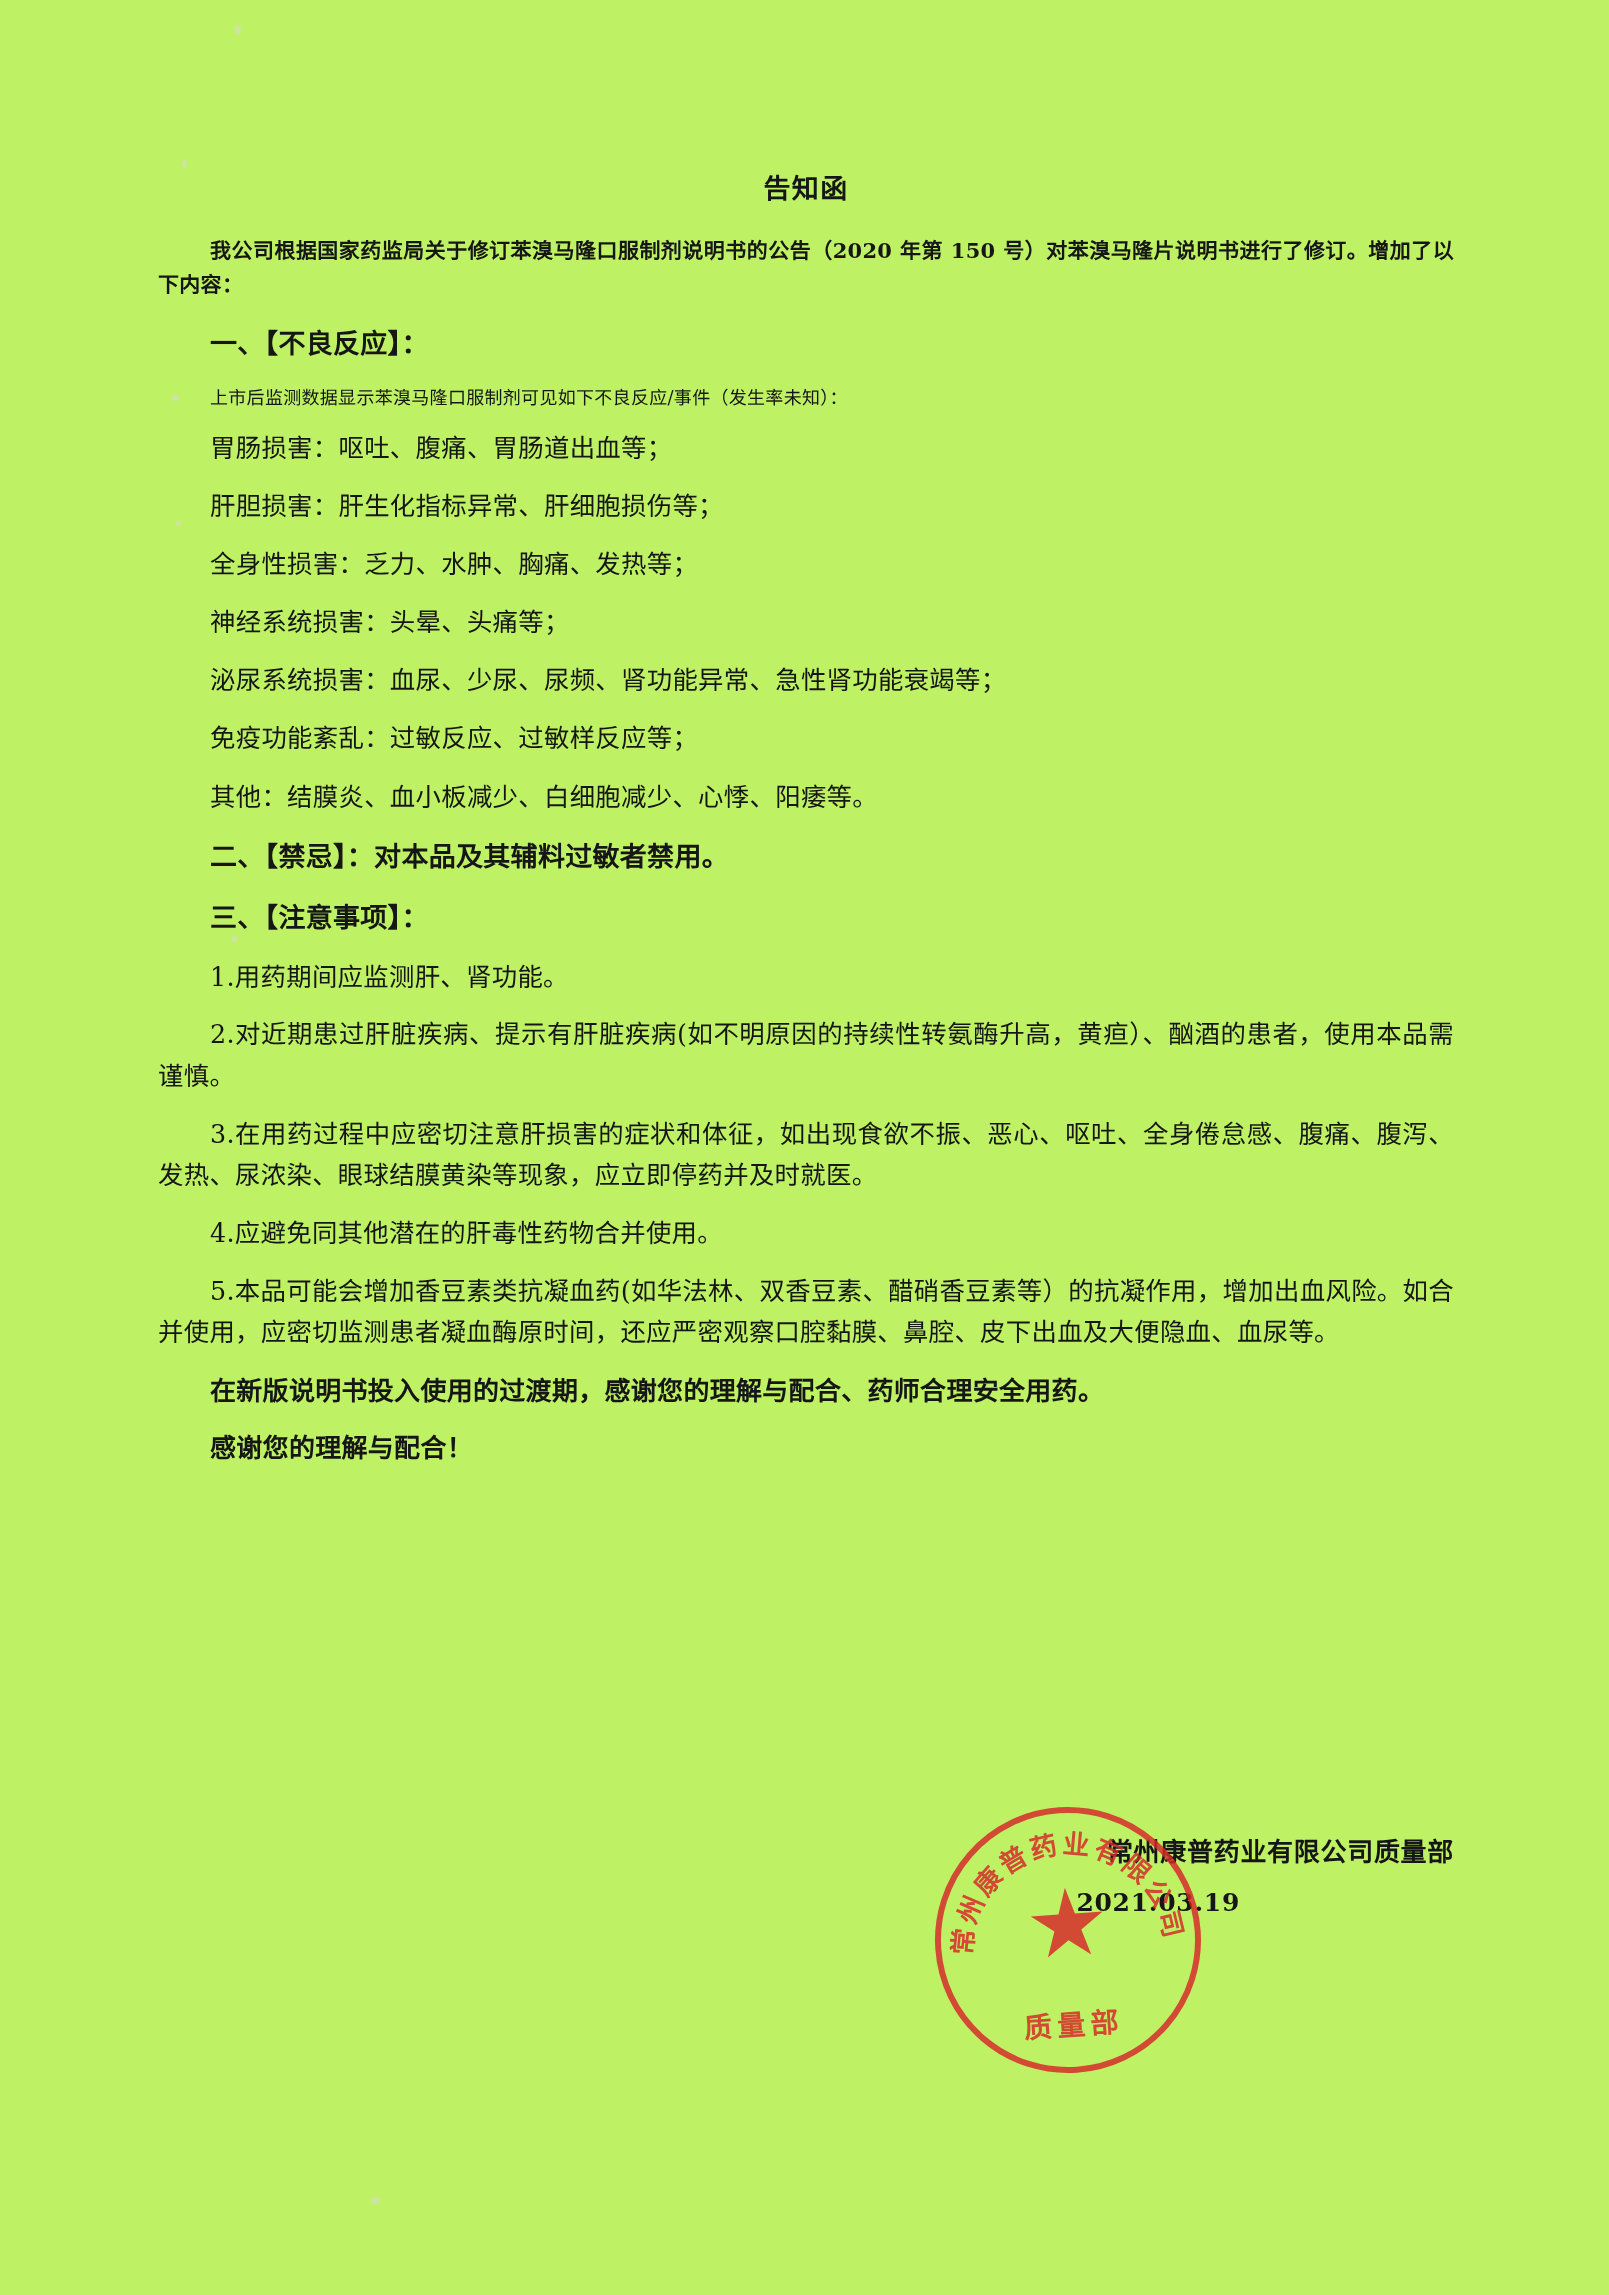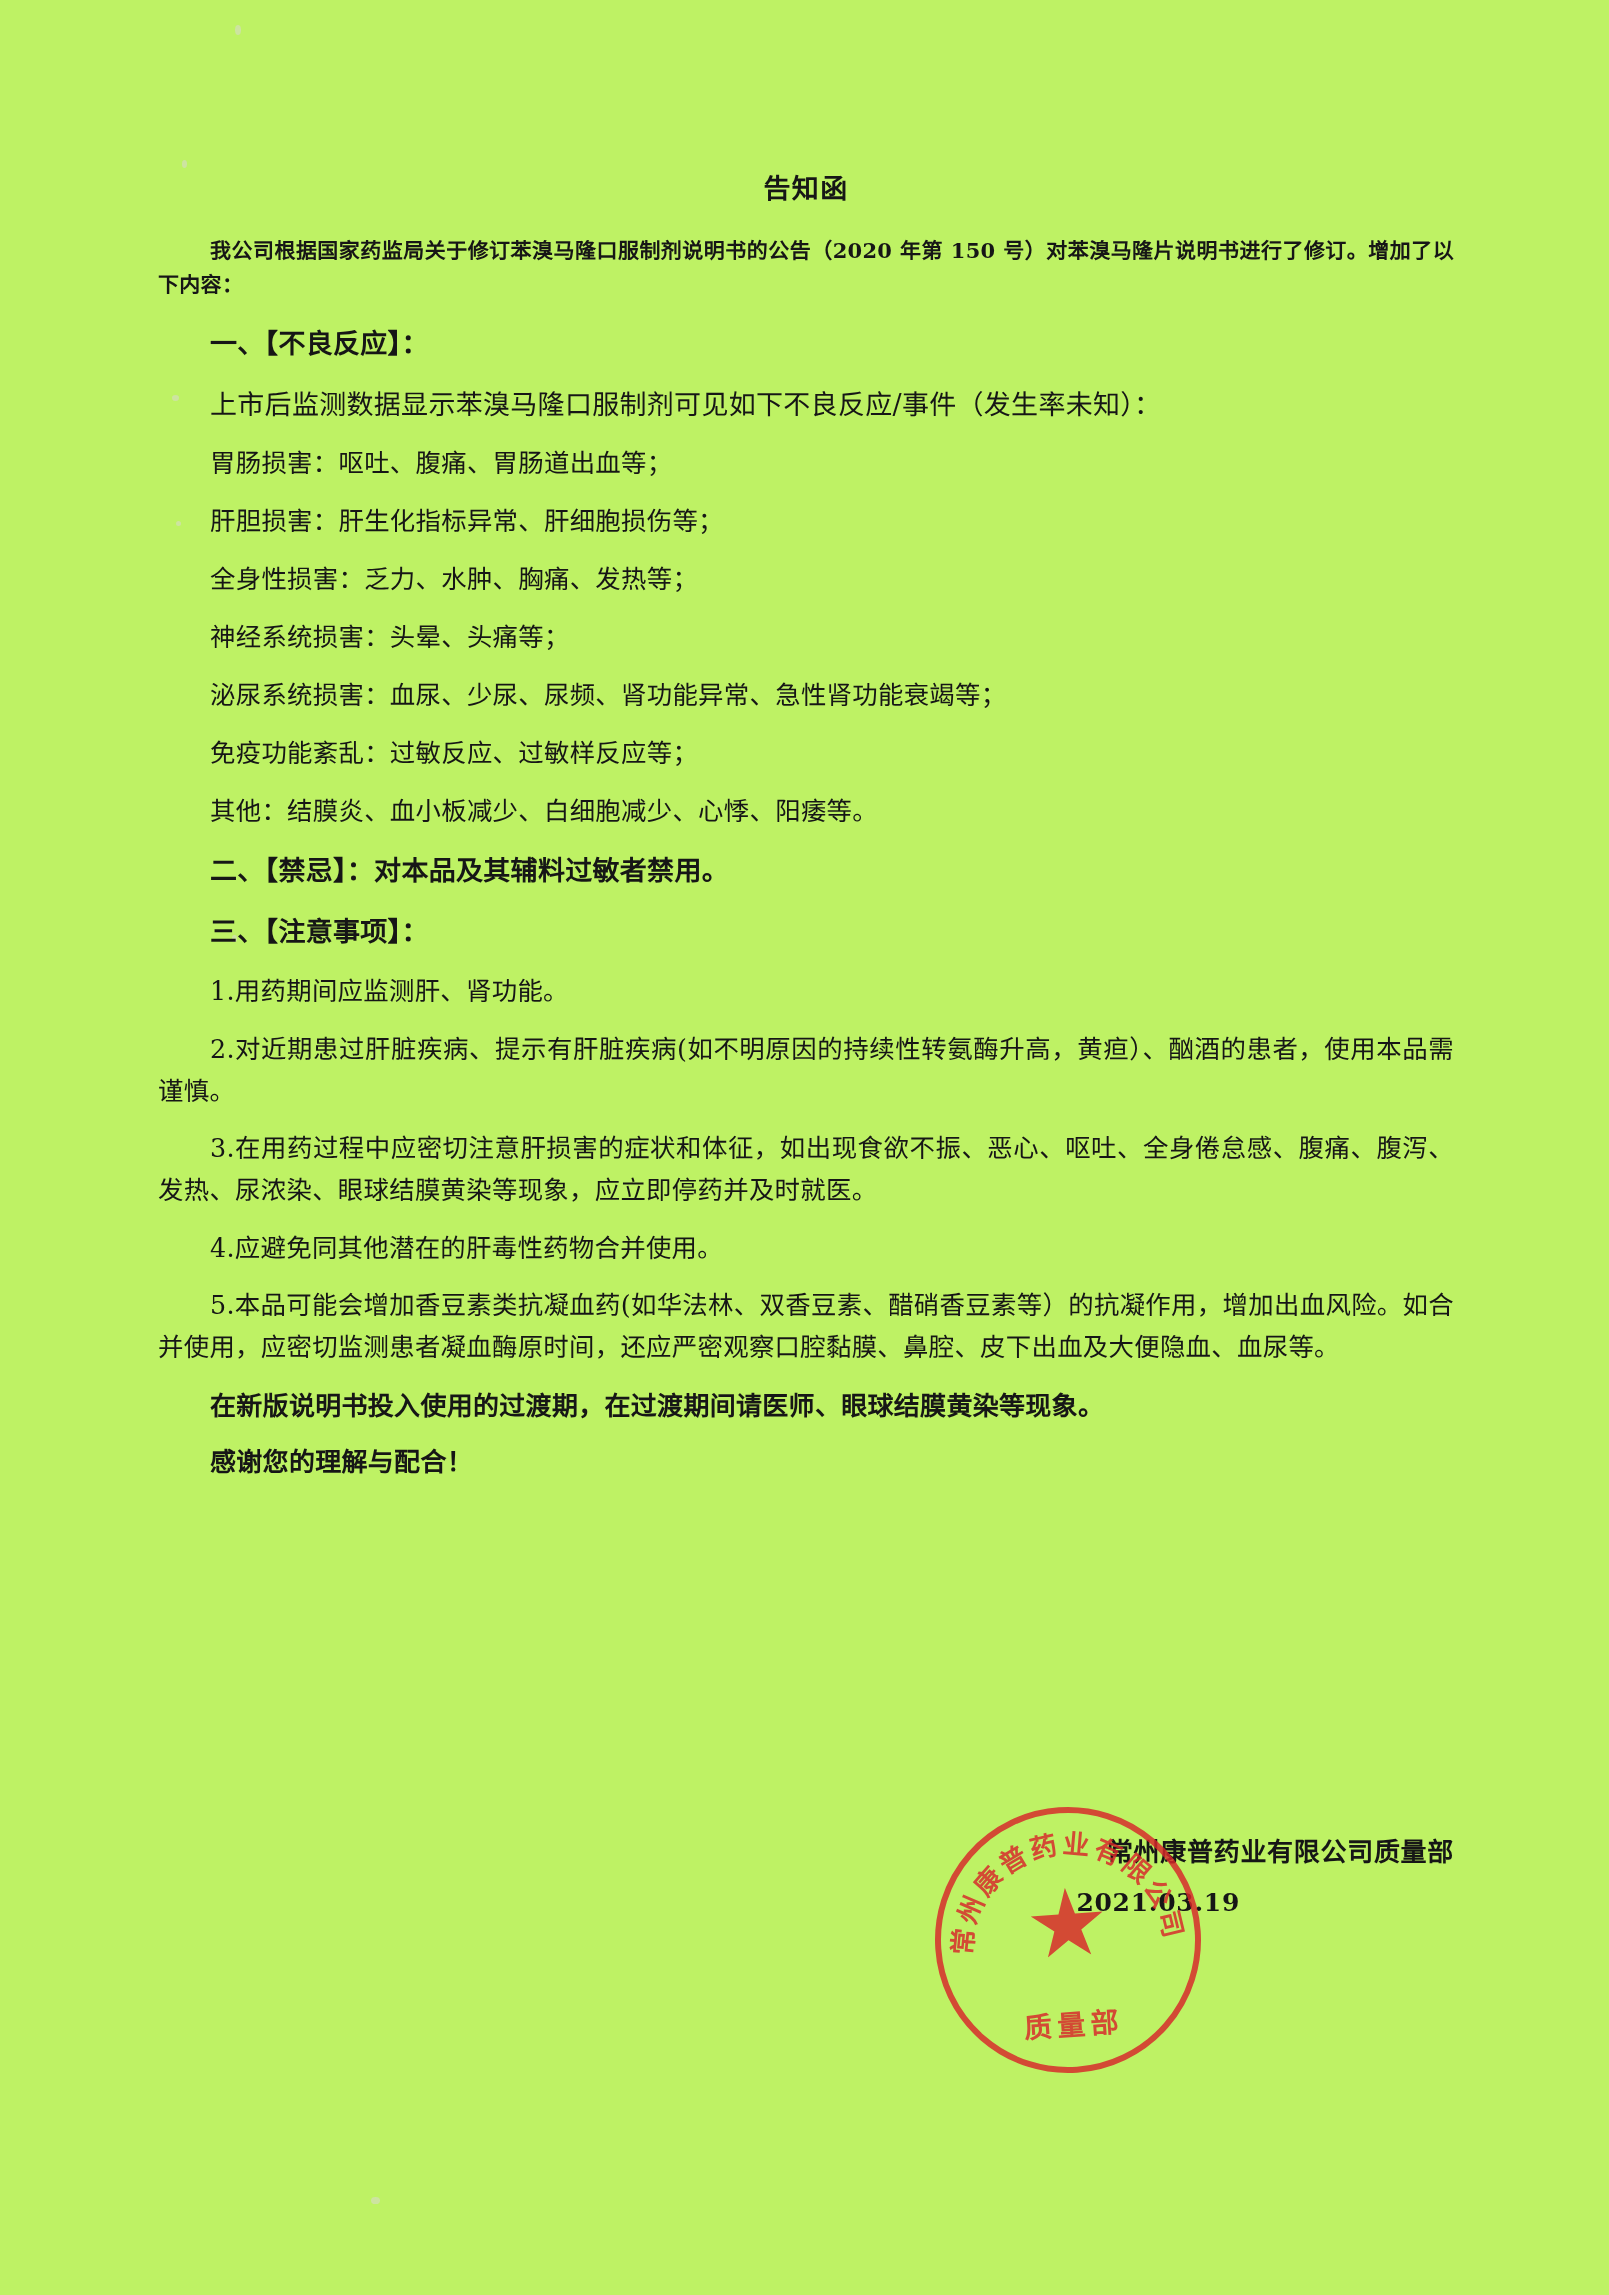--- a/index.html
+++ b/index.html
@@ -64,21 +64,21 @@
   }
 
   .section-head {
     font-weight: 700;
     font-size: 27px;
     text-indent: 52px;
     margin-bottom: 17.4px;
   }
 
   .body-line {
-    font-size: 27px;
+    font-size: 18px;
     line-height: 1.62;
     margin-bottom: 16px;
     text-indent: 52px;
   }
 
   .adr-item {
     font-size: 25.4px;
     line-height: 1.6;
     margin-bottom: 17.4px;
     text-indent: 52px;
@@ -206,21 +206,21 @@
     <p class="section-head">二、【禁忌】：对本品及其辅料过敏者禁用。</p>
 
     <p class="section-head">三、【注意事项】：</p>
 
     <p class="note-item">1.用药期间应监测肝、肾功能。</p>
     <p class="note-item">2.对近期患过肝脏疾病、提示有肝脏疾病(如不明原因的持续性转氨酶升高，黄疸）、酗酒的患者，使用本品需谨慎。</p>
     <p class="note-item">3.在用药过程中应密切注意肝损害的症状和体征，如出现食欲不振、恶心、呕吐、全身倦怠感、腹痛、腹泻、发热、尿浓染、眼球结膜黄染等现象，应立即停药并及时就医。</p>
     <p class="note-item">4.应避免同其他潜在的肝毒性药物合并使用。</p>
     <p class="note-item">5.本品可能会增加香豆素类抗凝血药(如华法林、双香豆素、醋硝香豆素等）的抗凝作用，增加出血风险。如合并使用，应密切监测患者凝血酶原时间，还应严密观察口腔黏膜、鼻腔、皮下出血及大便隐血、血尿等。</p>
 
-    <p class="closing">在新版说明书投入使用的过渡期，在过渡期间请医师、眼球结膜黄染等现象。</p>
+    <p class="closing">在新版说明书投入使用的过渡期，感谢您的理解与配合、药师合理安全用药。</p>
     <p class="closing">感谢您的理解与配合！</p>
 
   </div>
 
   <div class="signature-block">
     <div class="sig-company">常州康普药业有限公司质量部</div>
     <div class="sig-date">2021.03.19</div>
   </div>
 
   <div class="seal">

